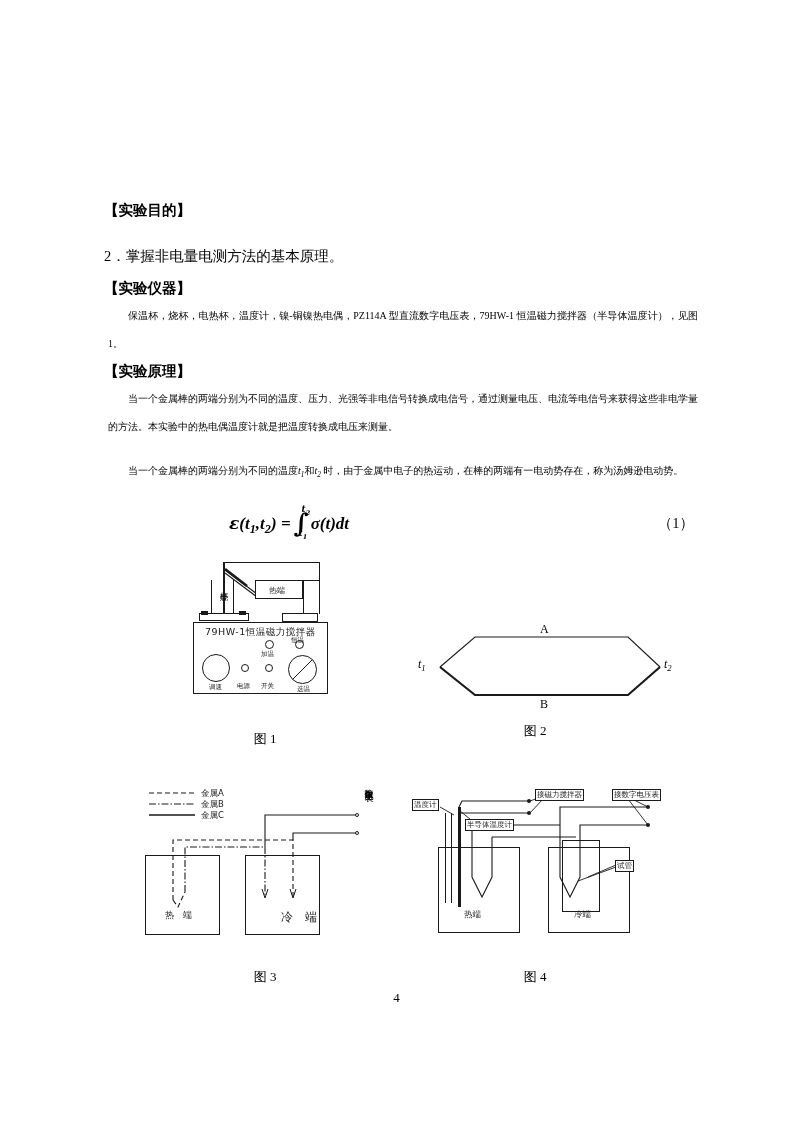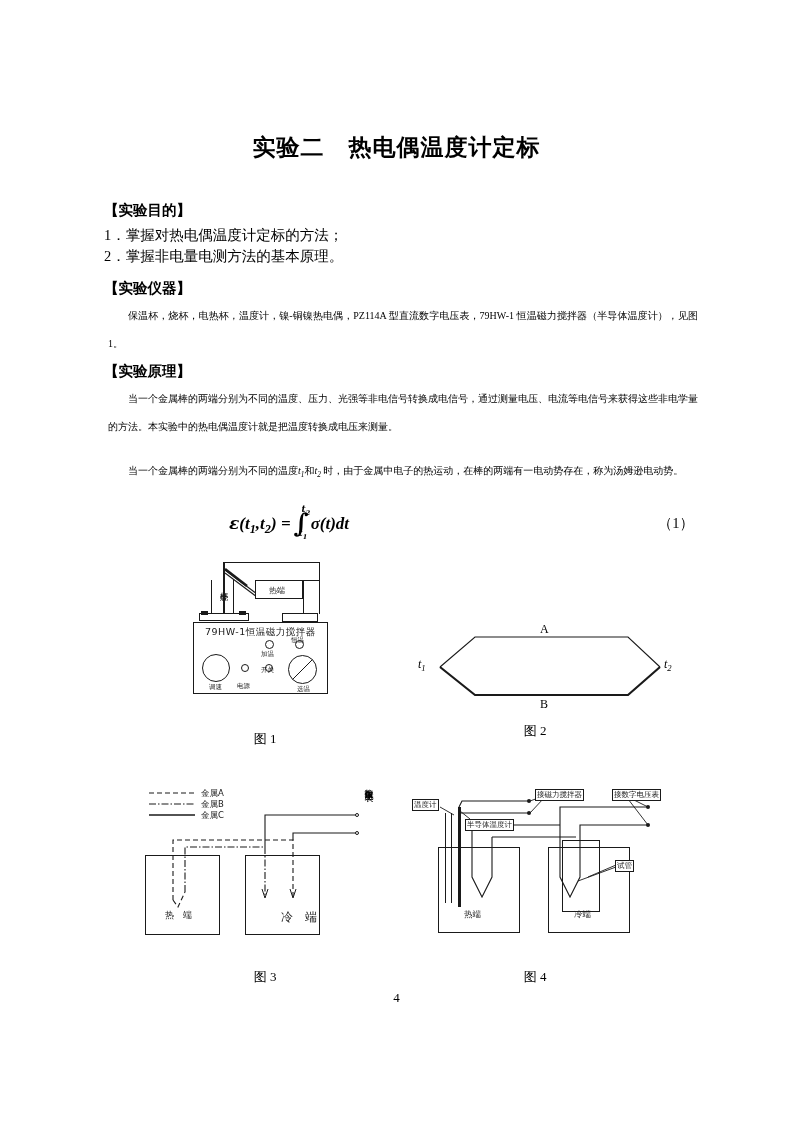--- a/index.html
+++ b/index.html
@@ -179,24 +179,22 @@
     width: 793px;
     text-align: center;
     font-size: 13px;
   }
 </style>
 </head>
 <body>
 
 <div class="page">
 
-  <div class="doc-title">实验二　热电偶温度计定标</div>
 
   <div class="section-head" style="top:201px;">【实验目的】</div>
-  <div class="body-line" style="top:224px;">1．掌握对热电偶温度计定标的方法；</div>
   <div class="body-line" style="top:245px;">2．掌握非电量电测方法的基本原理。</div>
 
   <div class="section-head" style="top:279px;">【实验仪器】</div>
   <div class="para indent" style="top:302px;">保温杯，烧杯，电热杯，温度计，镍-铜镍热电偶，PZ114A 型直流数字电压表，79HW-1 恒温磁力搅拌器（半导体温度计），见图 1。</div>
 
   <div class="section-head" style="top:362px;">【实验原理】</div>
   <div class="para indent" style="top:385px;">当一个金属棒的两端分别为不同的温度、压力、光强等非电信号转换成电信号，通过测量电压、电流等电信号来获得这些非电学量的方法。本实验中的热电偶温度计就是把温度转换成电压来测量。</div>
   <div class="para indent" style="top:457px;">
     <span>当一个金属棒的两端分别为不同的温度</span><span class="ital">t</span><sub class="ital">1</sub><span>和</span><span class="ital">t</span><sub class="ital">2</sub><span> 时，由于金属中电子的热运动，在棒的两端有一电动势存在，称为汤姆逊电动势。</span>
   </div>
@@ -246,21 +244,21 @@
     <div class="circ" style="left:110px; top:80px; width:9px; height:9px;"></div>
     <div class="cn-lbl" style="left:106px; top:76px; font-size:6.5px;">恒温</div>
 
     <div class="circ" style="left:17px; top:94px; width:28px; height:28px;"></div>
     <div class="cn-lbl" style="left:24px; top:123px; font-size:6.5px;">调速</div>
 
     <div class="circ" style="left:56px; top:104px; width:8px; height:8px;"></div>
     <div class="cn-lbl" style="left:52px; top:122px; font-size:6.5px;">电源</div>
 
     <div class="circ" style="left:80px; top:104px; width:8px; height:8px;"></div>
-    <div class="cn-lbl" style="left:76px; top:106px; font-size:6.5px;">开关</div>
+    <div class="cn-lbl" style="left:76px; top:122px; font-size:6.5px;">开关</div>
 
     <div class="circ" style="left:103px; top:95px; width:29px; height:29px;"></div>
     <svg style="position:absolute; left:103px; top:95px; width:29px; height:29px;">
       <line x1="4.5" y1="24.5" x2="24.5" y2="4.5" stroke="#1a1a1a" stroke-width="1"></line>
     </svg>
     <div class="cn-lbl" style="left:112px; top:125px; font-size:6.5px;">选温</div>
   </div>
   <div class="fig-caption" style="left:215px; top:730px; width:100px;">图 1</div>
 
   <div class="fig" style="left:410px; top:615px; width:270px; height:110px;">

